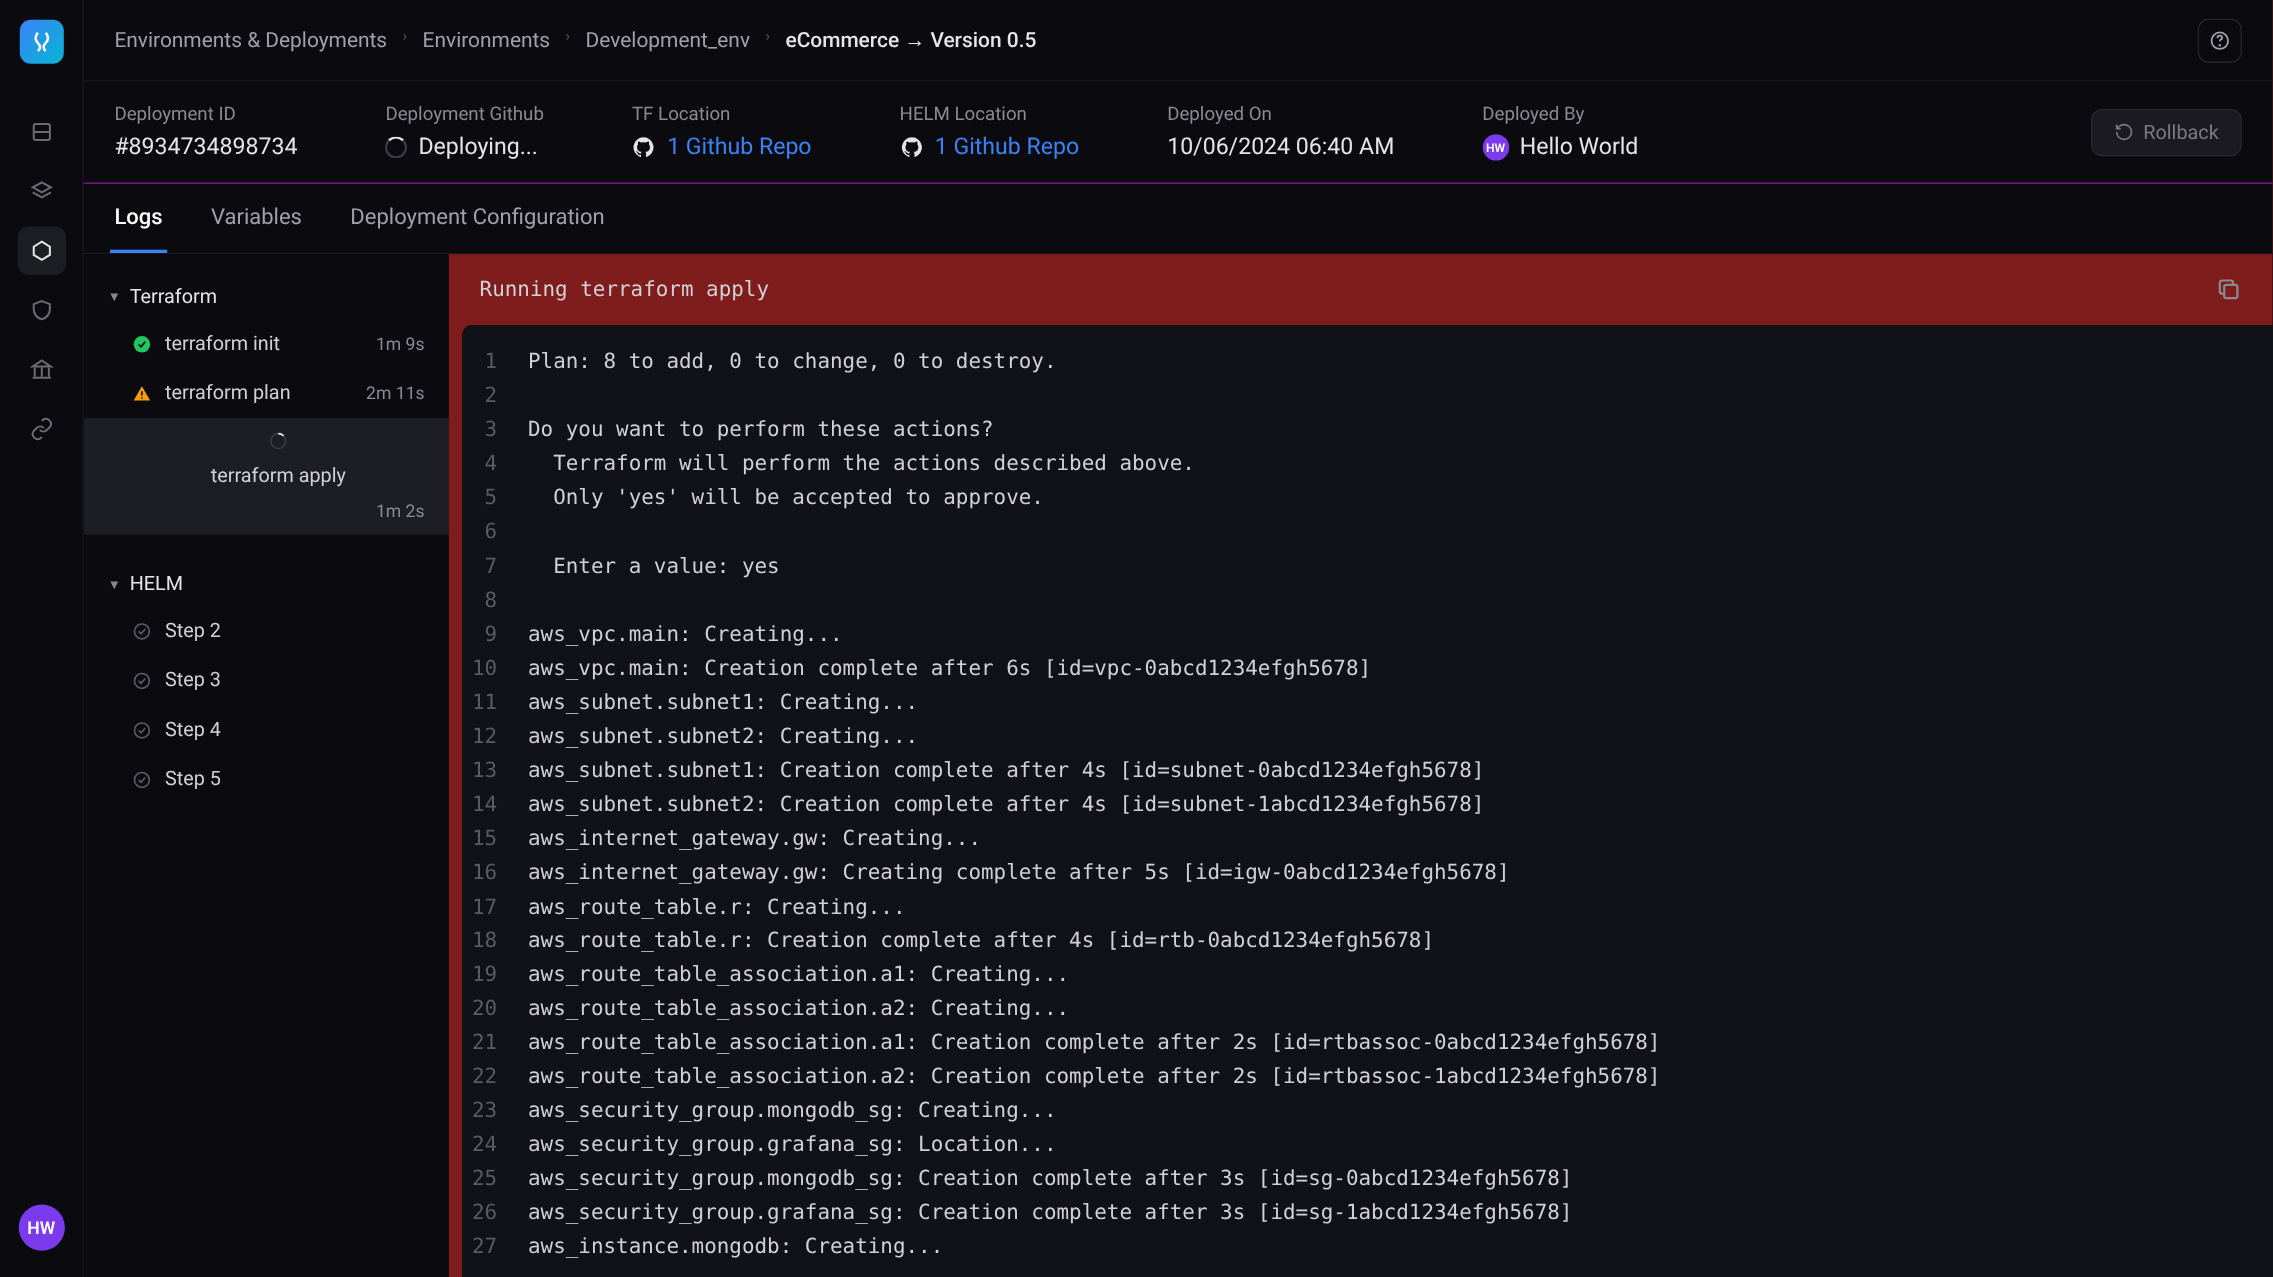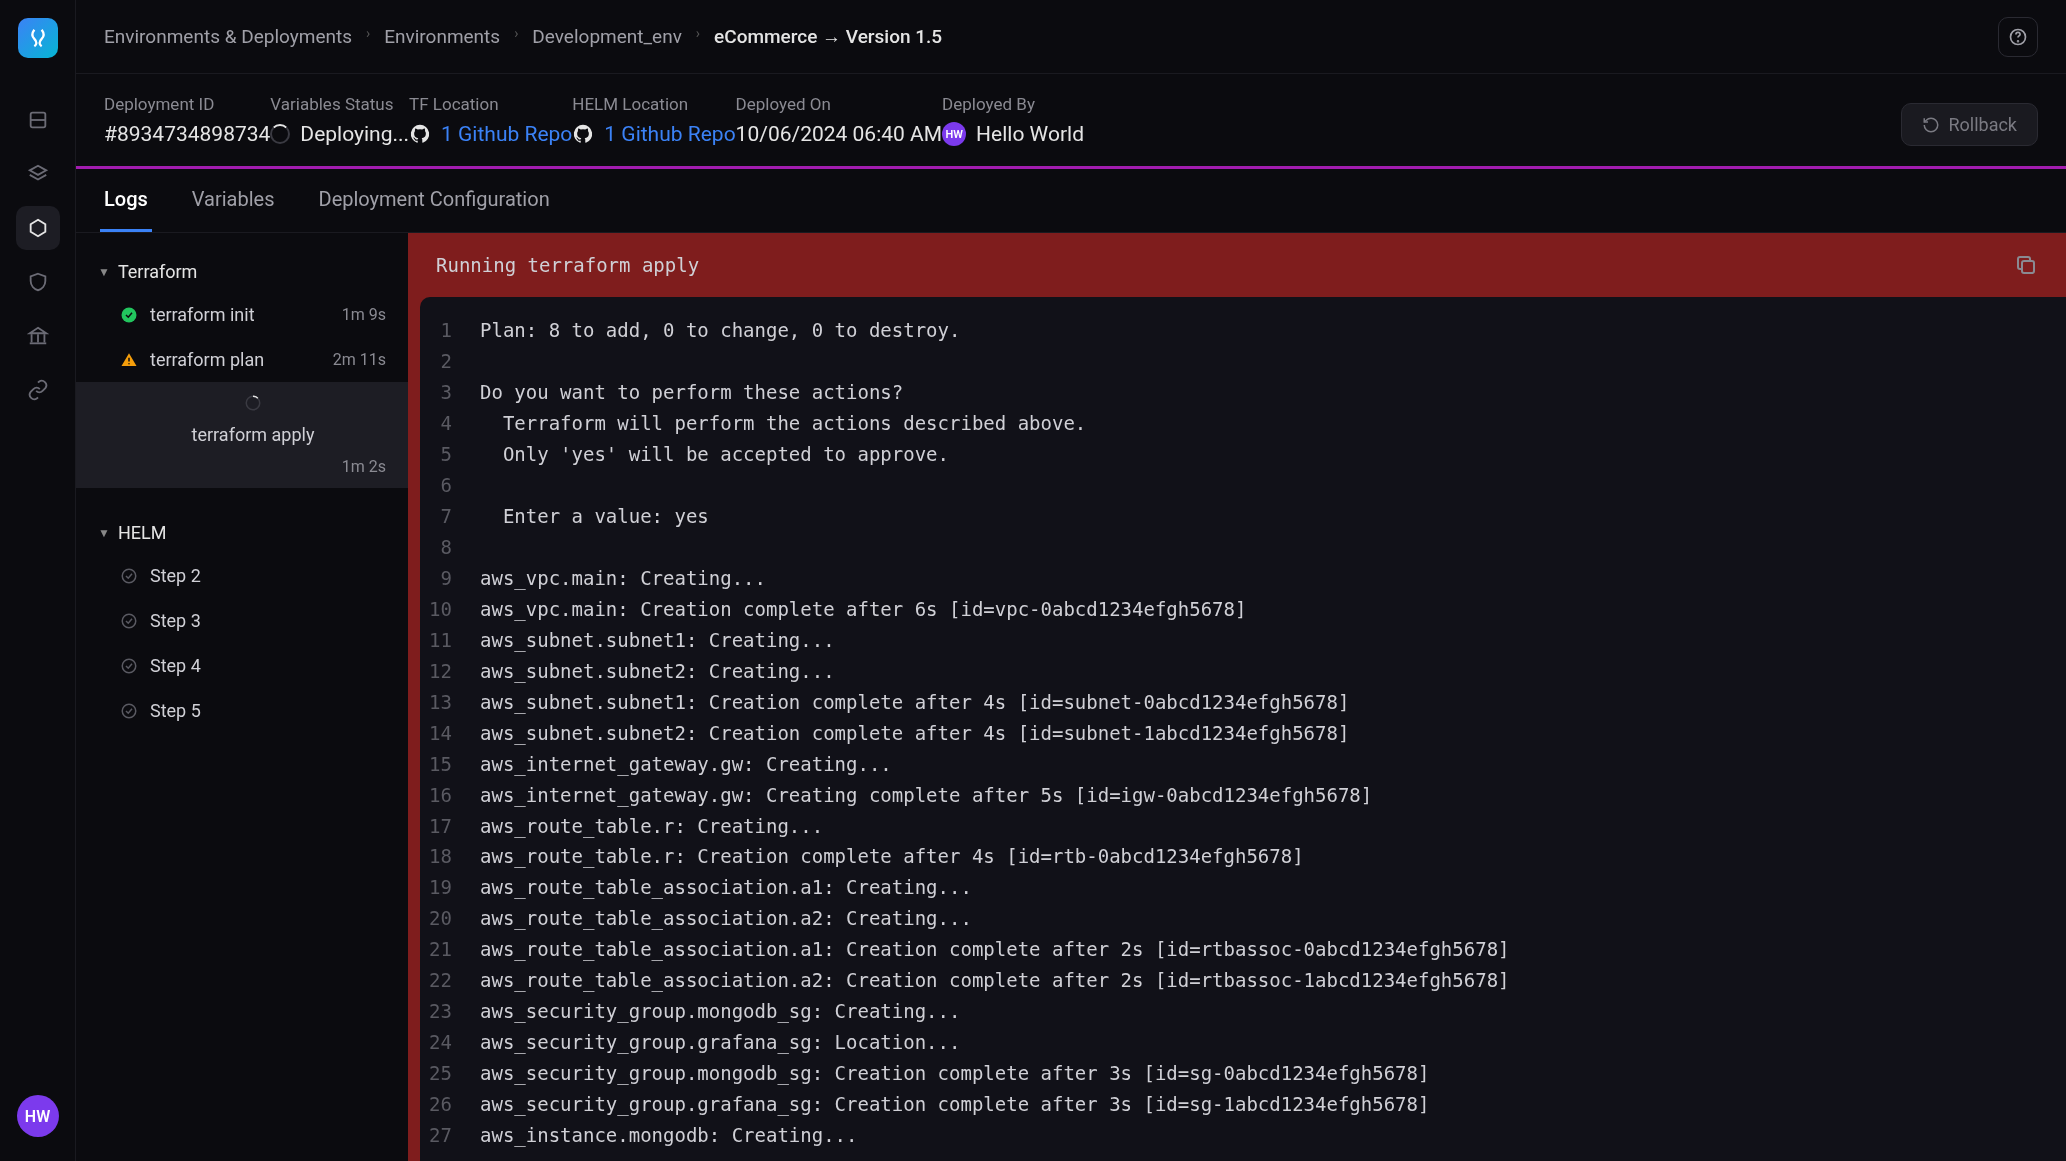--- a/index.html
+++ b/index.html
@@ -78,23 +78,24 @@
   border: 1px solid #2a2a32;
   border-radius: 10px;
   display: flex;
   align-items: center;
   justify-content: center;
   color: #a0a0a8;
   cursor: pointer;
 }
 .info-row {
   display: flex;
-  align-items: flex-end;
+  align-items: center;
   padding: 20px 28px;
-  border-bottom: 3px solid #a21caf;
+  border-bottom: 1px solid #a21caf;
+  gap: 80px;
 }
 .info-block { display: flex; flex-direction: column; gap: 8px; }
 .info-label { font-size: 17px; color: #8a8a92; }
 .info-value { font-size: 21px; color: #e5e5e5; display: flex; align-items: center; gap: 10px; }
 .info-value a { color: #3b82f6; text-decoration: none; }
 .info-value .github-icon { width: 22px; height: 22px; }
 .spinner {
   width: 20px;
   height: 20px;
   border: 2px solid #3a3a42;
@@ -255,38 +256,38 @@
 <div class="main">
 
   <div class="top-bar">
     <div class="breadcrumb" id="breadcrumb">
         <span class="crumb">Environments &amp; Deployments</span>
         <span class="chev">›</span>
         <span class="crumb">Environments</span>
         <span class="chev">›</span>
         <span class="crumb">Development_env</span>
         <span class="chev">›</span>
-        <span class="crumb last">eCommerce → Version 1.5</span>
+        <span class="crumb last">eCommerce → Version 0.5</span>
       </div>
     <div class="help-btn">
       <svg viewBox="0 0 24 24" fill="none" stroke="currentColor" stroke-width="2" width="20" height="20">
           <circle cx="12" cy="12" r="9"></circle>
           <path d="M9.5 9a2.5 2.5 0 015 0c0 1.5-2.5 2-2.5 3.5"></path>
           <circle cx="12" cy="17" r="0.5" fill="currentColor"></circle>
         </svg>
     </div>
   </div>
 
   <div class="info-row">
     <div class="info-block">
       <span class="info-label">Deployment ID</span>
       <span class="info-value">#8934734898734</span>
     </div>
     <div class="info-block">
-      <span class="info-label">Variables Status</span>
+      <span class="info-label">Deployment Github</span>
       <span class="info-value">
         <span class="spinner"></span>
         <span>Deploying...</span>
       </span>
     </div>
     <div class="info-block">
       <span class="info-label">TF Location</span>
       <span class="info-value">
         <svg class="github-icon" viewBox="0 0 24 24" fill="#e5e5e5">
             <path d="M12 2a10 10 0 00-3.16 19.49c.5.09.68-.22.68-.48v-1.7c-2.78.6-3.37-1.34-3.37-1.34-.45-1.16-1.11-1.47-1.11-1.47-.91-.62.07-.6.07-.6 1 .07 1.53 1.03 1.53 1.03.89 1.53 2.34 1.09 2.91.83.09-.65.35-1.09.63-1.34-2.22-.25-4.56-1.11-4.56-4.94 0-1.09.39-1.98 1.03-2.68-.1-.25-.45-1.27.1-2.65 0 0 .84-.27 2.75 1.02a9.56 9.56 0 015 0c1.91-1.29 2.75-1.02 2.75-1.02.55 1.38.2 2.4.1 2.65.64.7 1.03 1.59 1.03 2.68 0 3.84-2.34 4.69-4.57 4.93.36.31.68.92.68 1.85v2.74c0 .27.18.58.69.48A10 10 0 0012 2z"></path>

